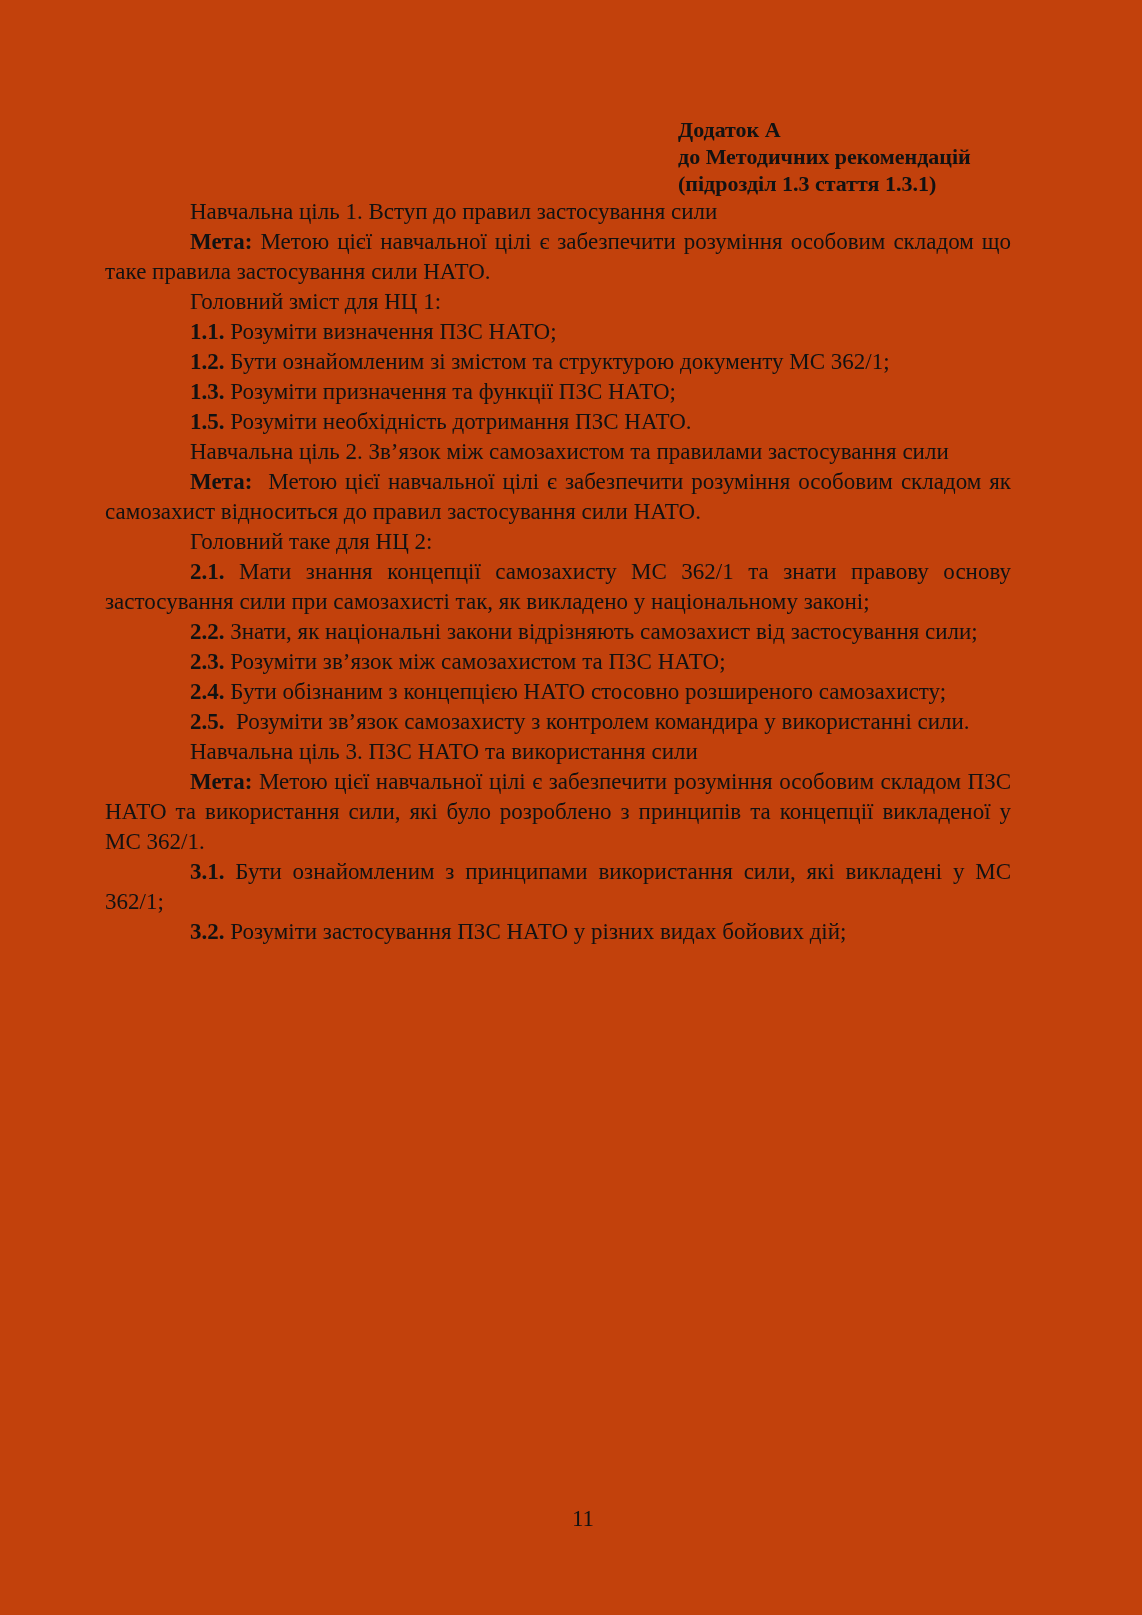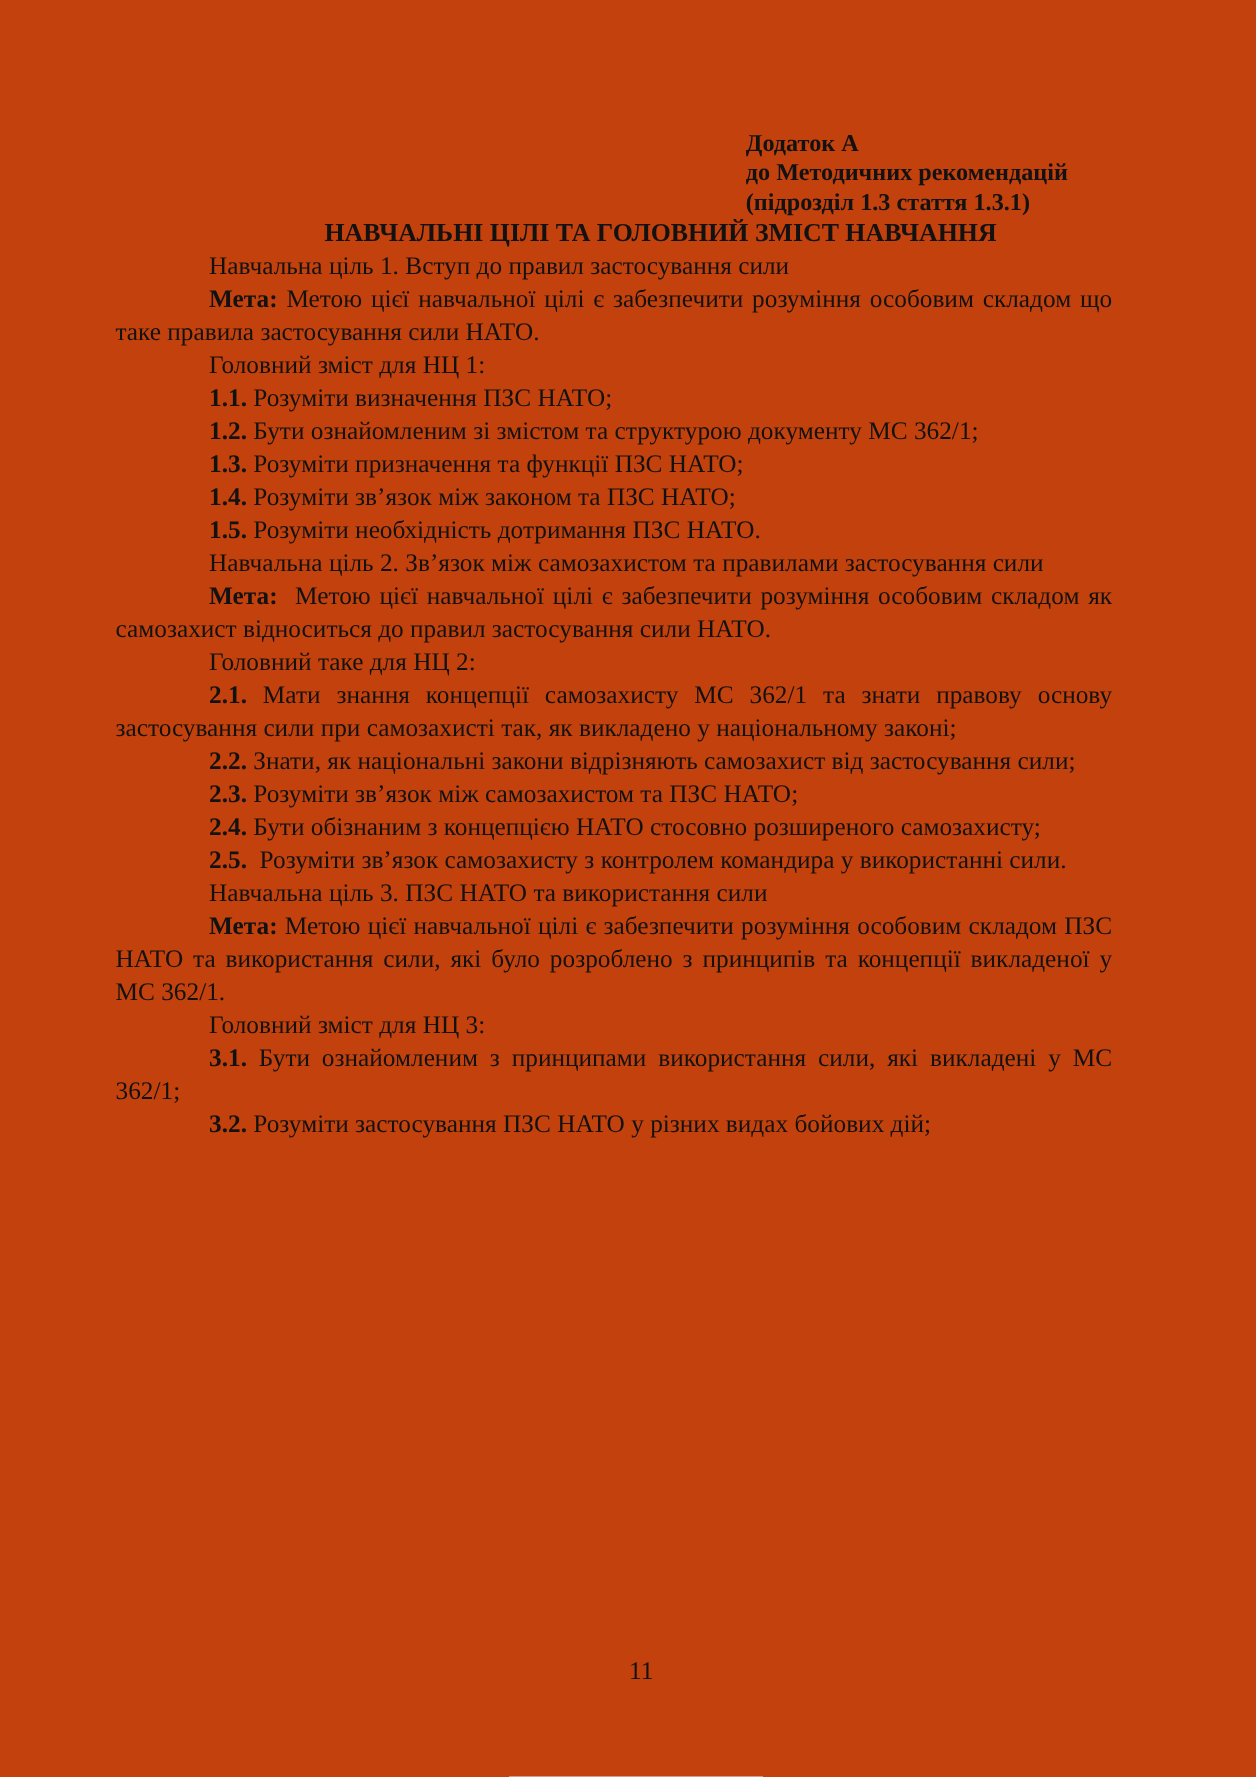--- a/index.html
+++ b/index.html
@@ -57,48 +57,45 @@
 
 <div class="page">
   <div class="content">
 
     <div class="annotation">
       <div>Додаток А</div>
       <div>до Методичних рекомендацій</div>
       <div>(підрозділ 1.3 стаття 1.3.1)</div>
     </div>
 
-    <p class="doc-title">НАВЧАЛЬНІ ЦІЛІ ТА ГОЛОВНИЙ ЗМІСТ НАВЧАННЯ</p>
 
     <p class="head mt">Навчальна ціль 1. Вступ до правил застосування сили</p>
     <p><span class="b">Мета:</span> <span>Метою цієї навчальної цілі є забезпечити розуміння особовим складом що таке правила застосування сили НАТО.</span></p>
 
     <p class="head mt">Головний зміст для НЦ 1:</p>
 
     <p class="mt"><span class="b">1.1.</span> <span>Розуміти визначення ПЗС НАТО;</span></p>
     <p><span class="b">1.2.</span> <span>Бути ознайомленим зі змістом та структурою документу МС 362/1;</span></p>
     <p><span class="b">1.3.</span> <span>Розуміти призначення та функції ПЗС НАТО;</span></p>
-    <p><span class="b">1.4.</span> <span>Розуміти зв’язок між законом та ПЗС НАТО;</span></p>
     <p><span class="b">1.5.</span> <span>Розуміти необхідність дотримання ПЗС НАТО.</span></p>
 
     <p class="head mt">Навчальна ціль 2. Зв’язок між самозахистом та правилами застосування сили</p>
     <p><span class="b">Мета:</span>&nbsp; <span>Метою цієї навчальної цілі є забезпечити розуміння особовим складом як самозахист відноситься до правил застосування сили НАТО.</span></p>
 
     <p class="head mt">Головний таке для НЦ 2:</p>
 
     <p class="mt"><span class="b">2.1.</span> <span>Мати знання концепції самозахисту МС 362/1 та знати правову основу застосування сили при самозахисті так, як викладено у національному законі;</span></p>
     <p><span class="b">2.2.</span> <span>Знати, як національні закони відрізняють самозахист від застосування сили;</span></p>
     <p><span class="b">2.3.</span> <span>Розуміти зв’язок між самозахистом та ПЗС НАТО;</span></p>
     <p><span class="b">2.4.</span> <span>Бути обізнаним з концепцією НАТО стосовно розширеного самозахисту;</span></p>
     <p><span class="b">2.5.</span>&nbsp; <span>Розуміти зв’язок самозахисту з контролем командира у використанні сили.</span></p>
 
     <p class="head mt">Навчальна ціль 3. ПЗС НАТО та використання сили</p>
     <p><span class="b">Мета:</span> <span>Метою цієї навчальної цілі є забезпечити розуміння особовим складом ПЗС НАТО та використання сили, які було розроблено з принципів та концепції викладеної у МС 362/1.</span></p>
 
-    <p class="head mt">Головний зміст для НЦ 3:</p>
 
     <p><span class="b">3.1.</span> <span>Бути ознайомленим з принципами використання сили, які викладені у МС 362/1;</span></p>
     <p><span class="b">3.2.</span> <span>Розуміти застосування ПЗС НАТО у різних видах бойових дій;</span></p>
 
   </div>
 
   <div class="pageno">11</div>
 </div>
 
 </body></html>

